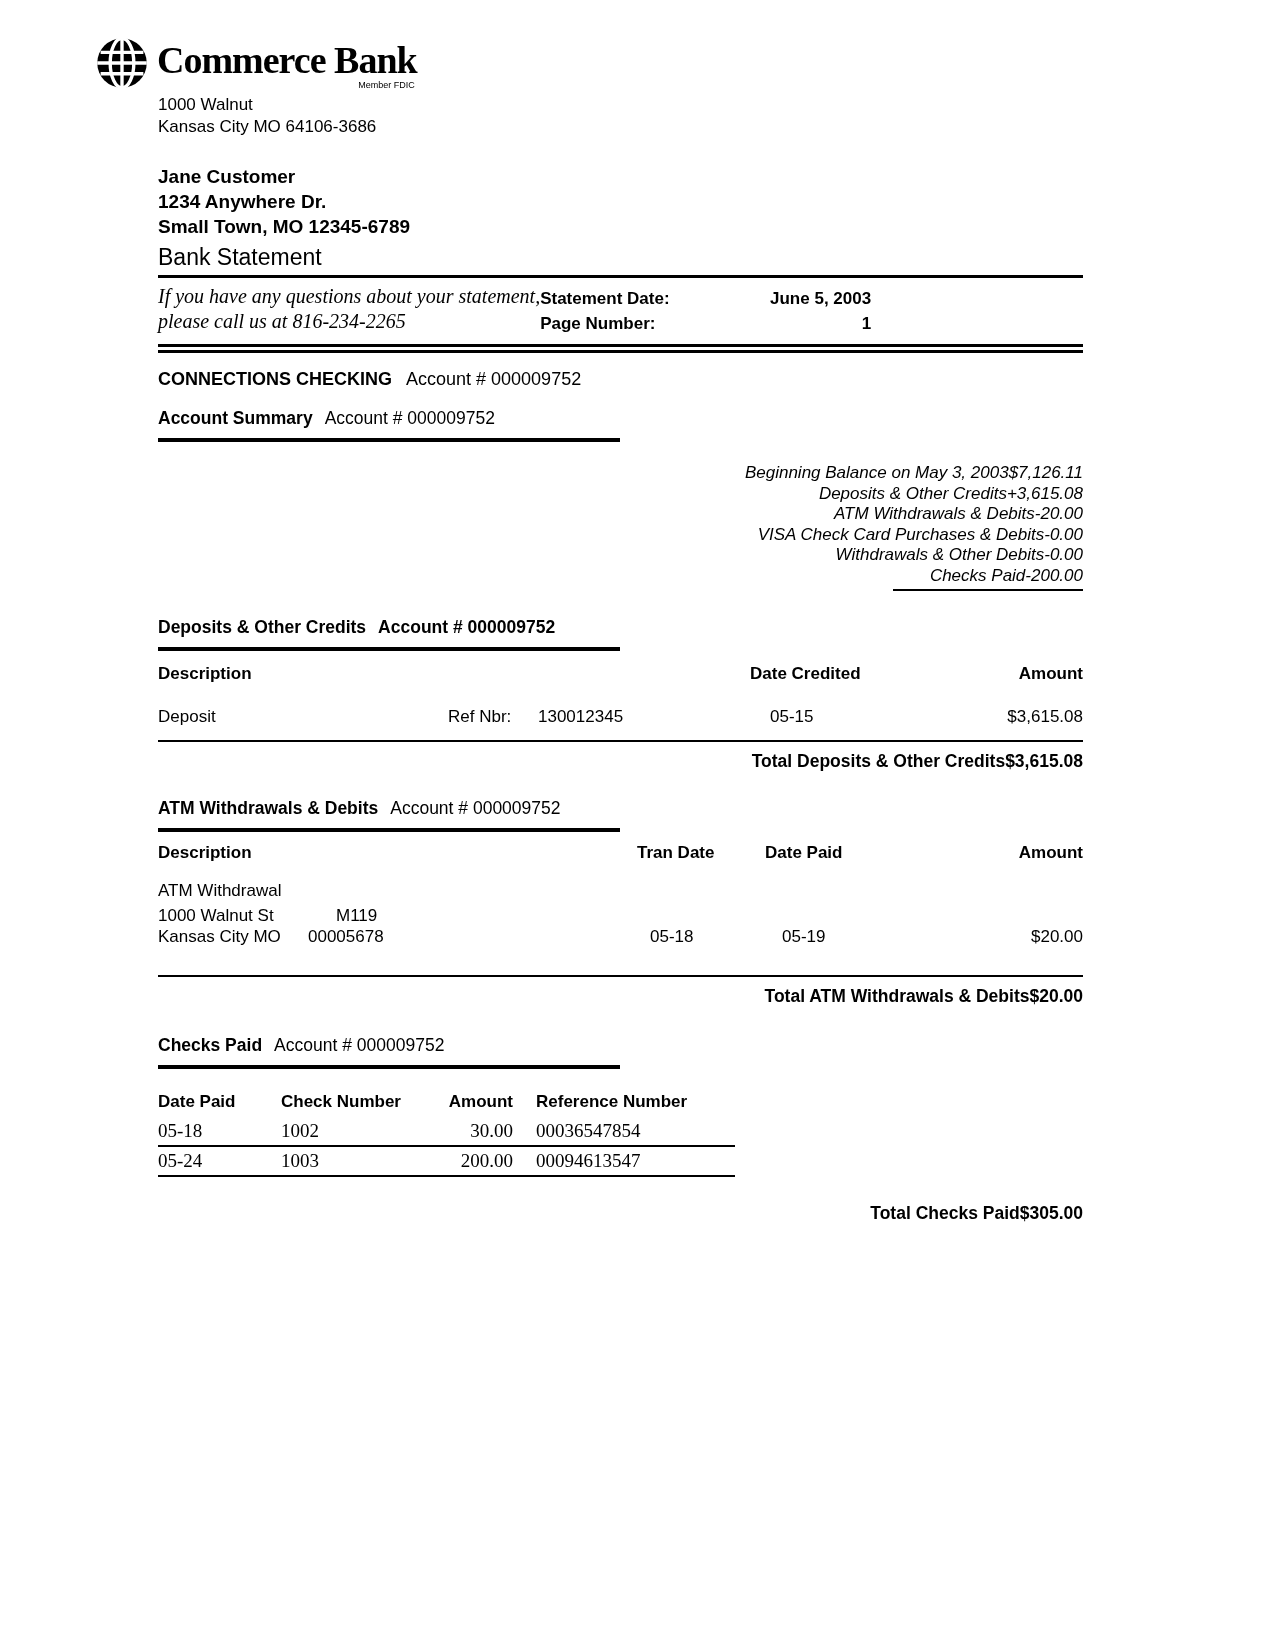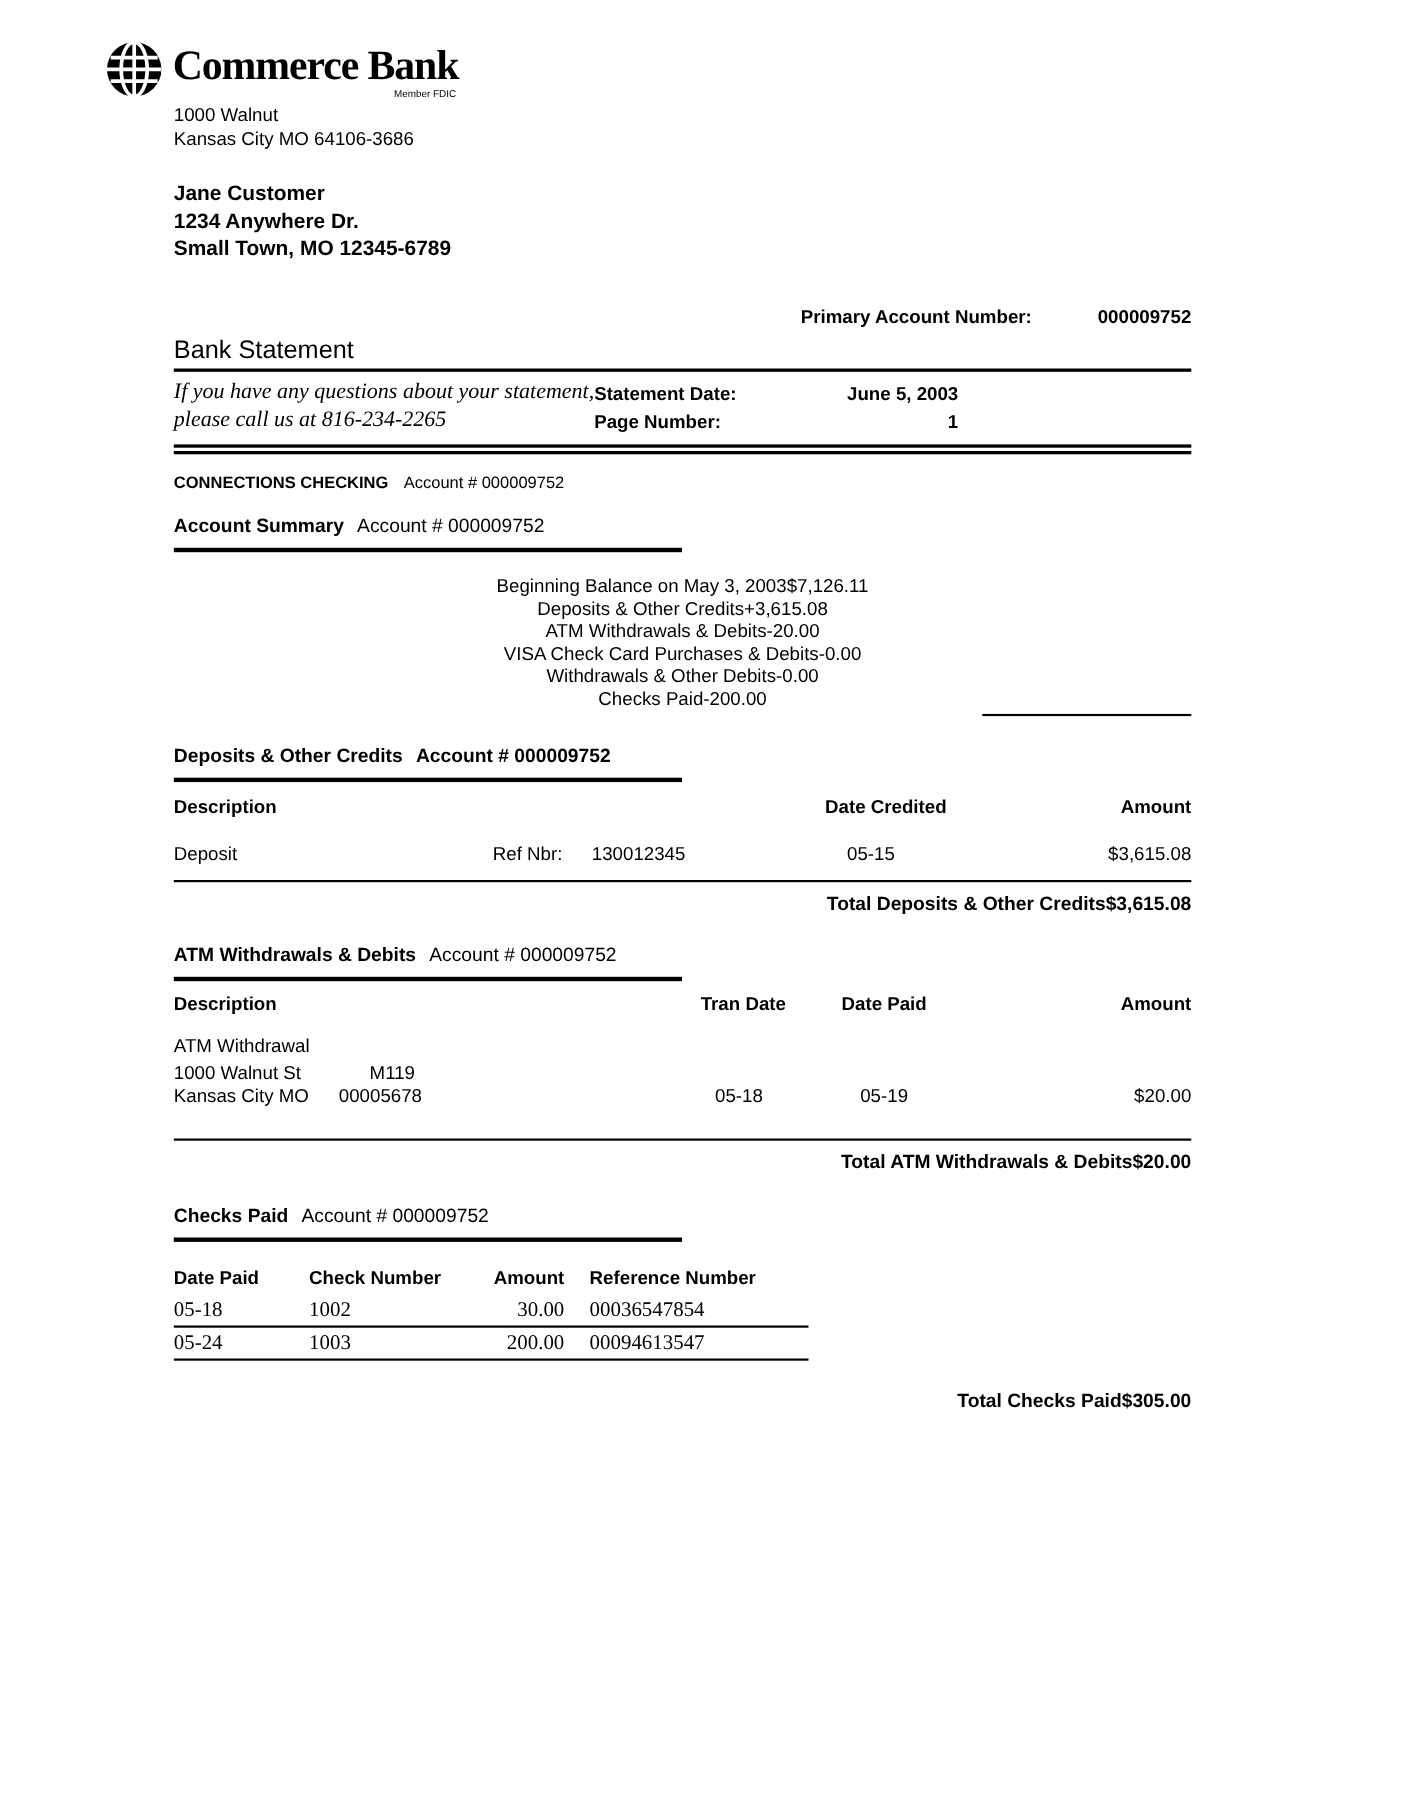--- a/index.html
+++ b/index.html
@@ -35,28 +35,28 @@
   .stmt-title { font-size:23px; line-height:27px; margin-top:5px; }
   .rule-3 { height:3px; background:#000; margin-top:4px; }
 
   .info-row { display:flex; justify-content:flex-start; padding-top:6px; }
   .questions { font-family:"Liberation Serif", serif; font-style:italic; font-size:20px; line-height:25px; }
   .stmt-meta { width:331px; font-size:17px; font-weight:bold; line-height:25px; padding-top:2px; }
   .meta-line { display:flex; justify-content:space-between; }
 
   .rule-double { height:9px; border-top:3px solid #000; border-bottom:3px solid #000; margin-top:8px; }
 
-  .acct-line { margin-top:16px; font-size:15px; line-height:21px; }
+  .acct-line { margin-top:16px; font-size:18px; line-height:21px; }
   .acct-line b { margin-right:14px; }
   .section-head { margin-top:18px; font-size:17.5px; line-height:21px; }
   .section-head b { margin-right:12px; }
   .rule-section { width:462px; height:4px; background:#000; margin-top:9px; }
 
   .sum-rows { margin-top:21px; font-size:17px; }
-  .sum-row { display:flex; justify-content:center; line-height:20.5px; }
+  .sum-row { display:flex; justify-content:flex-end; line-height:20.5px;font-style:italic; }
   .amt-underline { width:190px; height:2px; background:#000; margin:3px 0 0 auto; }
 
   .ending-row { display:flex; justify-content:space-between; margin-top:14px; font-size:17px; }
   .ending-row .lbl { margin-left:210px; }
   .bold { font-weight:bold; }
 
   
   .dep-header { display:grid; grid-template-columns:592px 200px 1fr; margin-top:13px; font-size:17px; font-weight:bold; }
   .dep-row    { display:grid; grid-template-columns:290px 90px 212px 200px 1fr; margin-top:23px; font-size:17px; }
   .cell-r { text-align:right; }
@@ -108,24 +108,20 @@
   </div>
 
   <div class="customer">
     <div>Jane Customer</div>
     <div>1234 Anywhere Dr.</div>
     <div>Small Town, MO 12345-6789</div>
   </div>
 
   <div class="content">
 
-    <div class="primary-row">
-      <span>Primary Account Number:</span>
-      <span class="acct-val">000009752</span>
-    </div>
 
     <div class="stmt-title">Bank Statement</div>
     <div class="rule-3"></div>
 
     <div class="info-row">
       <div class="questions">
         <div>If you have any questions about your statement,</div>
         <div>please call us at 816-234-2265</div>
       </div>
       <div class="stmt-meta">

